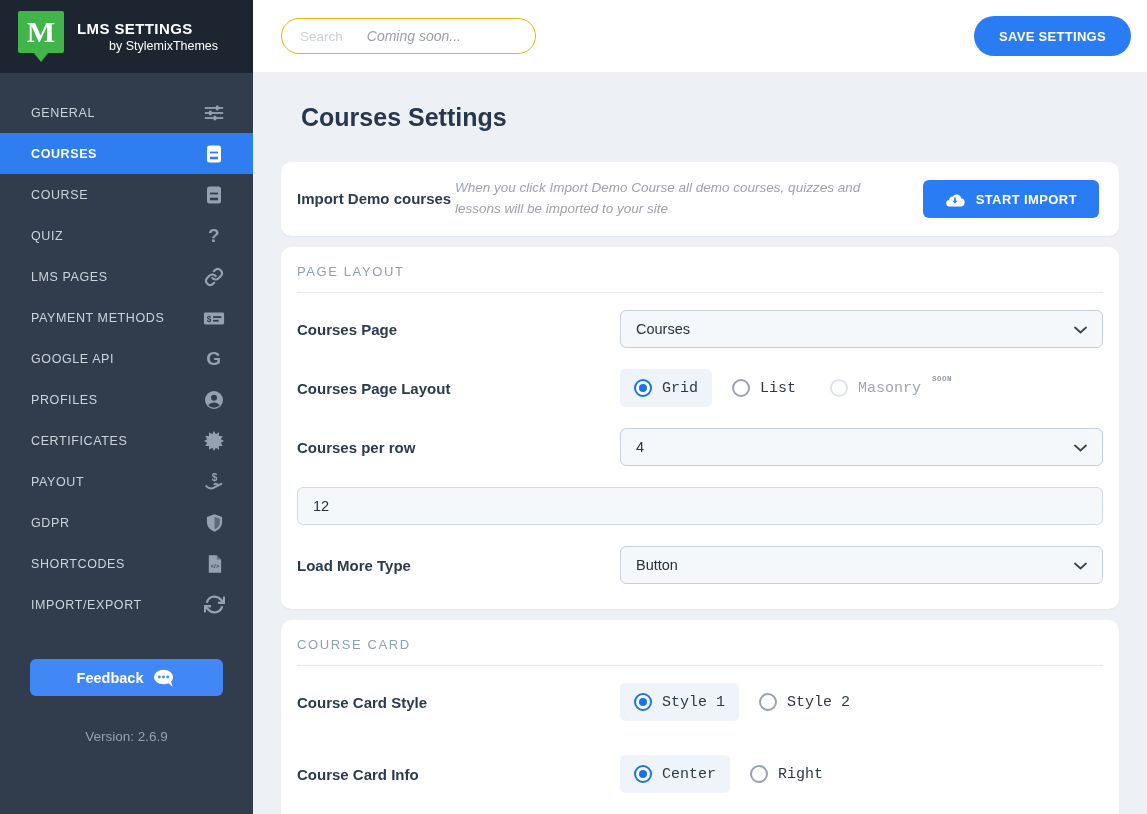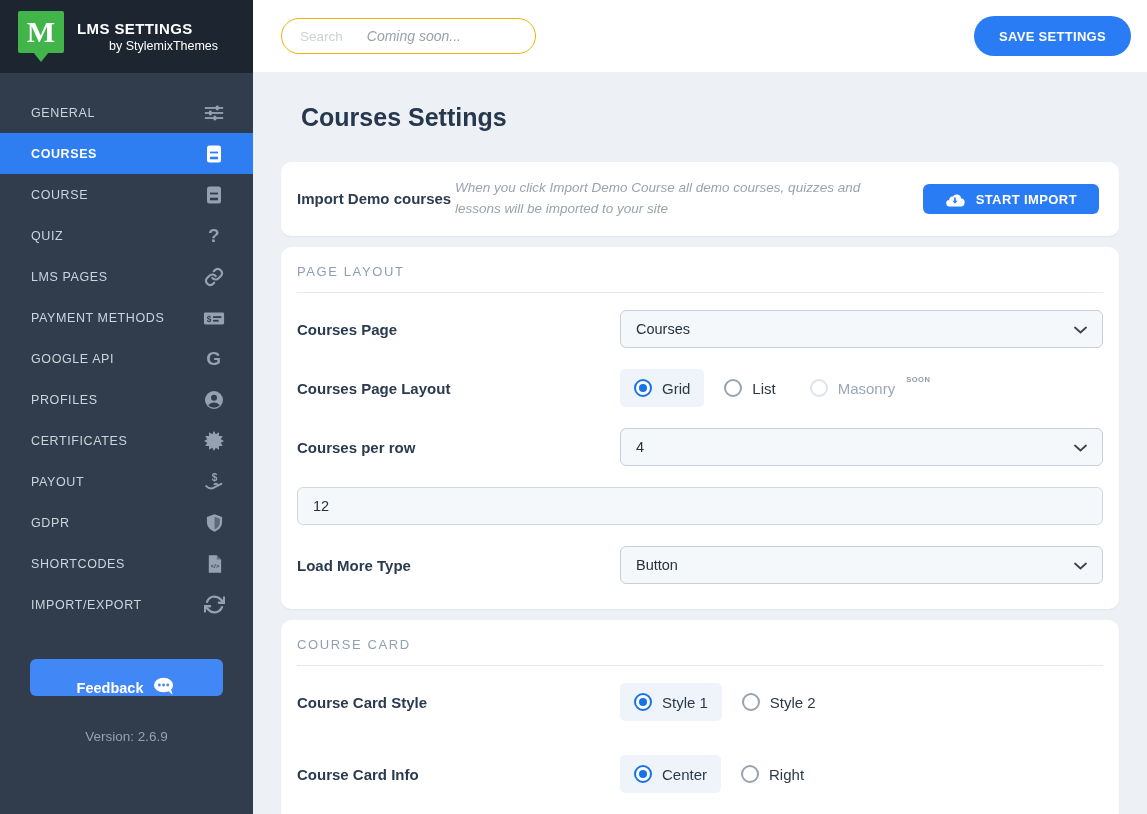--- a/index.html
+++ b/index.html
@@ -25,58 +25,58 @@
   .nav-item { height:41px; display:flex; align-items:center; justify-content:space-between;
     padding:0 27px 0 31px; color:#ccd4dd; font-size:12.5px; letter-spacing:.6px; cursor:pointer; }
   .nav-item .icon { color:#95a1af; width:24px; display:flex; justify-content:center; align-items:center; }
   .nav-item.active { background:#2e7ef2; color:#fff; font-weight:bold; }
   .nav-item.active .icon { color:#fff; }
   .icon .cut { stroke:#313d4c; }
   .icon .cutf { fill:#313d4c; }
   .nav-item.active .icon .cut { stroke:#2e7ef2; }
   .glyph { font-size:19px; font-weight:bold; line-height:1; }
   .feedback-btn { margin:34px 30px 0 30px; height:37px; border-radius:6px; background:#4187f6; border:none;
-    color:#fff; font-weight:bold; font-size:14.5px; display:flex; align-items:flex-end; justify-content:center; gap:10px; cursor:pointer;
+    color:#fff; font-weight:bold; font-size:14.5px; display:flex; align-items:center; justify-content:center; gap:10px; cursor:pointer;
     font-family:"Liberation Sans", sans-serif; }
   .version { text-align:center; color:#97a0ac; font-size:13.5px; margin-top:33px; }
 
   
   .main { flex:1; display:flex; flex-direction:column; }
   .topbar { height:72px; background:#fff; display:flex; align-items:center; justify-content:space-between; padding:0 16px 0 28px; }
   .search-pill { width:255px; height:36px; border:1px solid #eab308; border-radius:18px; display:flex; align-items:center;
     padding:0 18px; gap:24px; background:#fff; cursor:text; }
   .search-ph { color:#ccd1d8; font-size:13.5px; }
   .search-note { color:#9aa1ab; font-size:14px; font-style:italic; }
   .save-btn { height:40px; border-radius:20px; padding:0 25px; background:#2a7cf5; color:#fff; border:none;
     font-weight:bold; font-size:13px; letter-spacing:.3px; cursor:pointer; font-family:"Liberation Sans", sans-serif; }
   .content { flex:1; background:#edf0f4; padding:0 28px; overflow:hidden; }
   .page-title { font-size:25px; font-weight:bold; color:#27374e; margin:31px 0 0 20px; }
 
   .card { background:#fff; border-radius:10px; box-shadow:0 1px 2px rgba(30,40,60,.05); }
   .import-card { margin-top:30px; padding:16px 20px 16px 16px; display:flex; align-items:center; min-height:74px; }
   .import-label { width:158px; font-size:15px; font-weight:bold; color:#2c3b50; line-height:1.35; flex:none; }
   .import-desc { flex:1; max-width:452px; color:#9aa3ad; font-size:13.5px; font-style:italic; line-height:1.55; margin-right:auto; }
-  .start-import-btn { height:30px; border-radius:6px; padding:0 22px; background:#2a7cf5; color:#fff; border:none;
+  .start-import-btn { height:38px; border-radius:6px; padding:0 22px; background:#2a7cf5; color:#fff; border:none;
     font-weight:bold; font-size:13px; letter-spacing:.4px; display:flex; align-items:center; gap:11px; cursor:pointer;
     font-family:"Liberation Sans", sans-serif; flex:none; }
 
   .section-card { margin-top:11px; padding:0 16px 4px 16px; }
   .section-card.last { padding-bottom:60px; }
   .section-title { padding:17px 0 13px; color:#8fa0b2; font-size:13px; letter-spacing:1.6px; font-weight:normal; }
   .section-divider { border:none; border-top:1px solid #e4e9ef; margin:0 0 17px 0; }
   .form-row { display:flex; align-items:center; margin-bottom:21px; min-height:38px; }
   .row-label { width:323px; font-size:15px; font-weight:bold; color:#2a3a4f; flex:none; }
   .row-control { flex:1; }
   .select-box { height:38px; background:#f5f8fb; border:1px solid #c6d0da; border-radius:6px;
     display:flex; align-items:center; justify-content:space-between; padding:0 15px; font-size:14.5px; color:#27313c; cursor:pointer; }
   .chev { flex:none; }
   .text-input { width:100%; height:38px; background:#f5f8fb; border:1px solid #cfd9e3; border-radius:6px;
     padding:0 15px; font-size:14.5px; color:#27313c; font-family:"Liberation Sans", sans-serif; outline:none; }
   .radio-group { display:flex; align-items:center; gap:6px; }
-  .opt { display:flex; align-items:center; gap:10px; padding:10px 14px; border-radius:5px; font-size:15px; color:#2b3947; cursor:pointer; }
+  .opt { display:flex; align-items:center; gap:10px; padding:10px 14px; border-radius:5px; font-size:15px; color:#2b3947; cursor:pointer;font-family:Liberation Mono, monospace; }
   .opt.selected { background:#eff4fb; }
   .radio { width:18px; height:18px; border-radius:50%; border:2px solid #97a3b1; position:relative; flex:none; background:#fff; }
   .opt.selected .radio { border-color:#1873e8; }
   .opt.selected .radio::after { content:""; position:absolute; inset:3px; border-radius:50%; background:#1873e8; }
   .opt.disabled { color:#9aa7b5; cursor:default; }
   .opt.disabled .radio { border-color:#dde3ea; }
   .badge-soon { font-size:7.5px; font-weight:bold; color:#8e9aa8; letter-spacing:.5px; position:relative; top:-9px; margin-left:1px; }
 </style>
 </head>
 <body>

